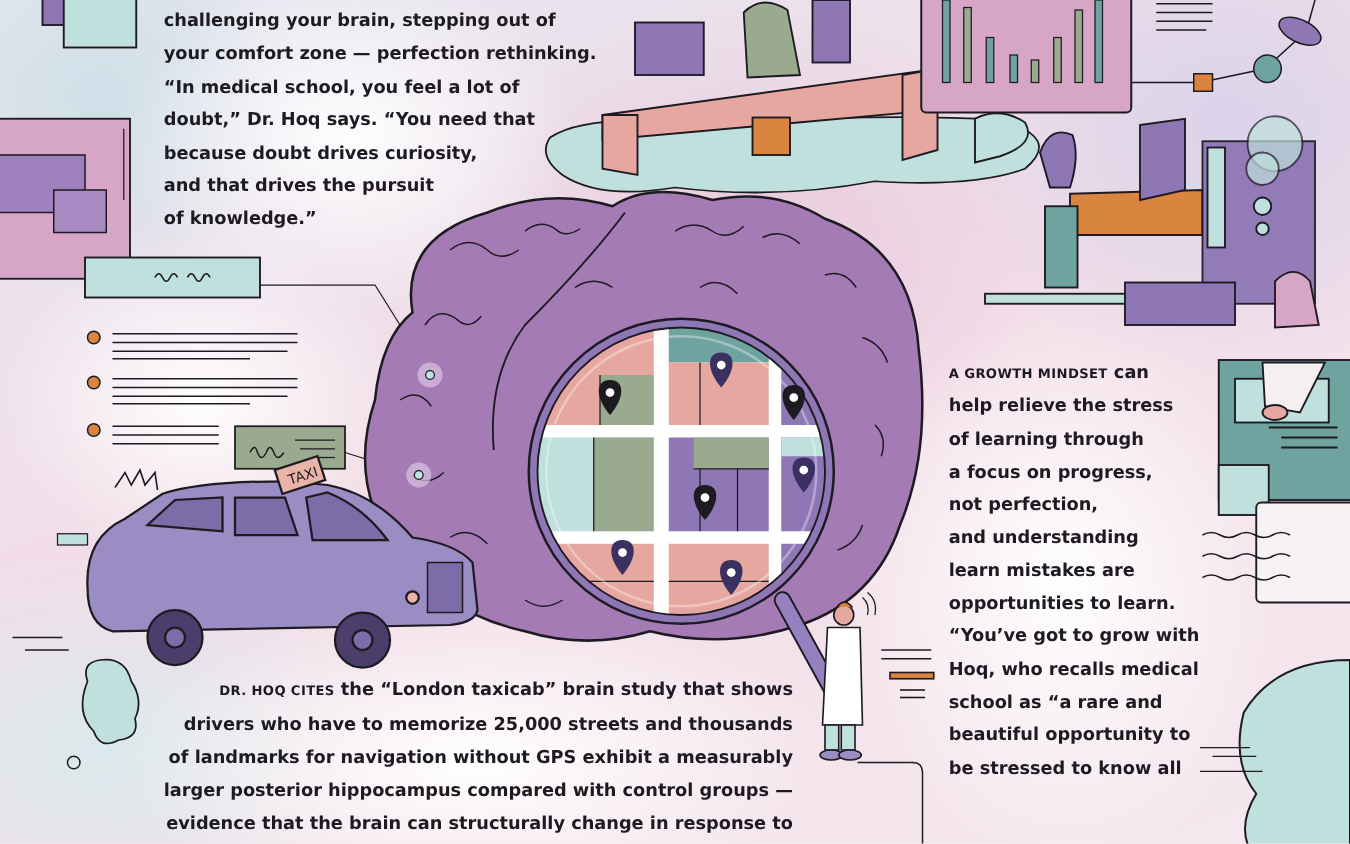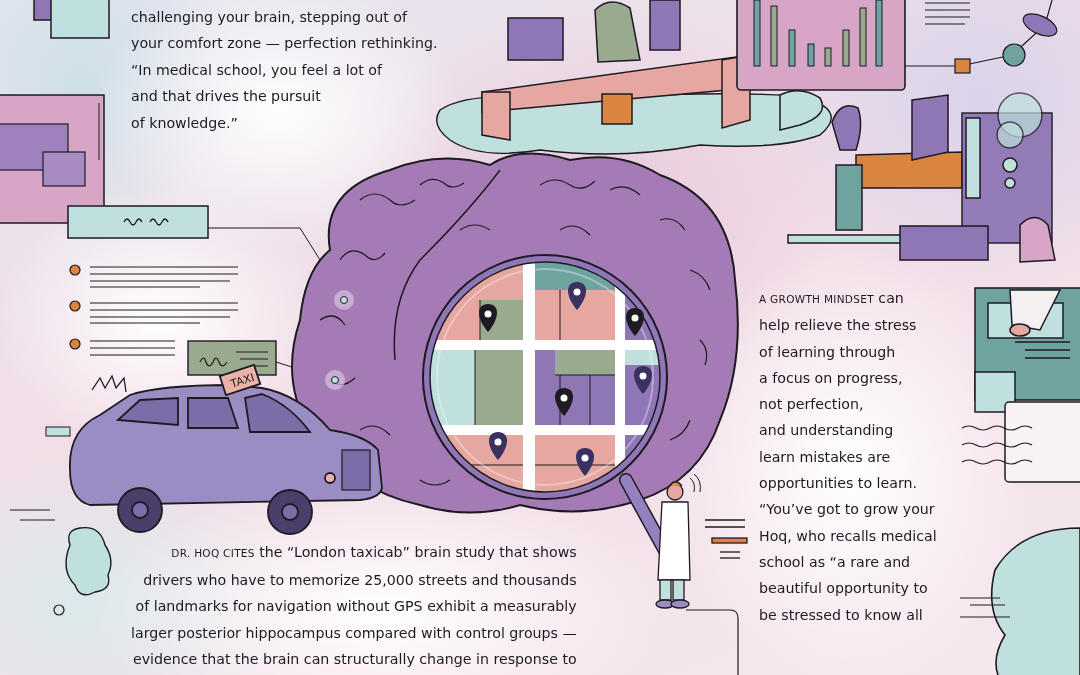--- a/index.html
+++ b/index.html
@@ -16,21 +16,21 @@
       radial-gradient(ellipse 240px 300px at 850px 470px, rgba(255,255,255,0.98), rgba(255,255,255,0) 75%),
       radial-gradient(ellipse 360px 160px at 380px 610px, rgba(255,255,255,0.98), rgba(255,255,255,0) 80%),
       radial-gradient(ellipse 200px 200px at 80px 80px, #cfe0e8, rgba(207,224,232,0) 80%),
       radial-gradient(ellipse 300px 200px at 80px 600px, #dbe9ec, rgba(219,233,236,0) 80%),
       radial-gradient(ellipse 300px 250px at 600px 200px, #e8c9dc, rgba(232,201,220,0) 80%),
       radial-gradient(ellipse 300px 250px at 980px 100px, #d9d3ea, rgba(217,211,234,0) 80%),
       linear-gradient(160deg, #e4e6f0 0%, #f3dde7 45%, #f5e8ee 100%);
   }
   svg.art { position:absolute; inset:0; }
   .txt {
-    position:absolute; color:#1e1a22; font-weight:normal;
+    position:absolute; color:#1e1a22; font-weight:bold;
     font-family:"DejaVu Sans", sans-serif;
   }
   .txt p { margin:0; white-space:nowrap; }
   #block-top { left:131px; top:4px; font-size:14.2px; line-height:26.4px; }
   #block-right { left:759px; top:285px; font-size:14.2px; line-height:26.3px; }
   #block-bottom { left:131px; top:539px; font-size:14.2px; line-height:26.6px;text-align:right; }
   .lead { font-size:10.5px; letter-spacing:0.3px; }
 </style>
 </head>
 <body>
@@ -298,34 +298,36 @@
     <rect x="712" y="538" width="35" height="5" fill="#d9843f"></rect>
     <line x1="720" y1="552" x2="740" y2="552"></line>
       <line x1="720" y1="558" x2="740" y2="558"></line>
   </g>
 </svg>
 
 <div class="txt" id="block-top">
   <p>challenging your brain, stepping out of</p>
   <p>your comfort zone — perfection rethinking.</p>
   <p>“In medical school, you feel a lot of</p>
+  <p>doubt,” Dr. Hoq says. “You need that</p>
+  <p>because doubt drives curiosity,</p>
   <p>and that drives the pursuit</p>
   <p>of knowledge.”</p>
 </div>
 
 <div class="txt" id="block-right">
   <p><span class="lead">A GROWTH MINDSET</span><span> can</span></p>
   <p>help relieve the stress</p>
   <p>of learning through</p>
   <p>a focus on progress,</p>
   <p>not perfection,</p>
   <p>and understanding</p>
   <p>learn mistakes are</p>
   <p>opportunities to learn.</p>
-  <p>“You’ve got to grow your</p>
+  <p>“You’ve got to grow with</p>
   <p>Hoq, who recalls medical</p>
   <p>school as “a rare and</p>
   <p>beautiful opportunity to</p>
   <p>be stressed to know all</p>
 </div>
 
 <div class="txt" id="block-bottom">
   <p><span class="lead">DR. HOQ CITES</span><span> the “London taxicab” brain study that shows</span></p>
   <p>drivers who have to memorize 25,000 streets and thousands</p>
   <p>of landmarks for navigation without GPS exhibit a measurably</p>

